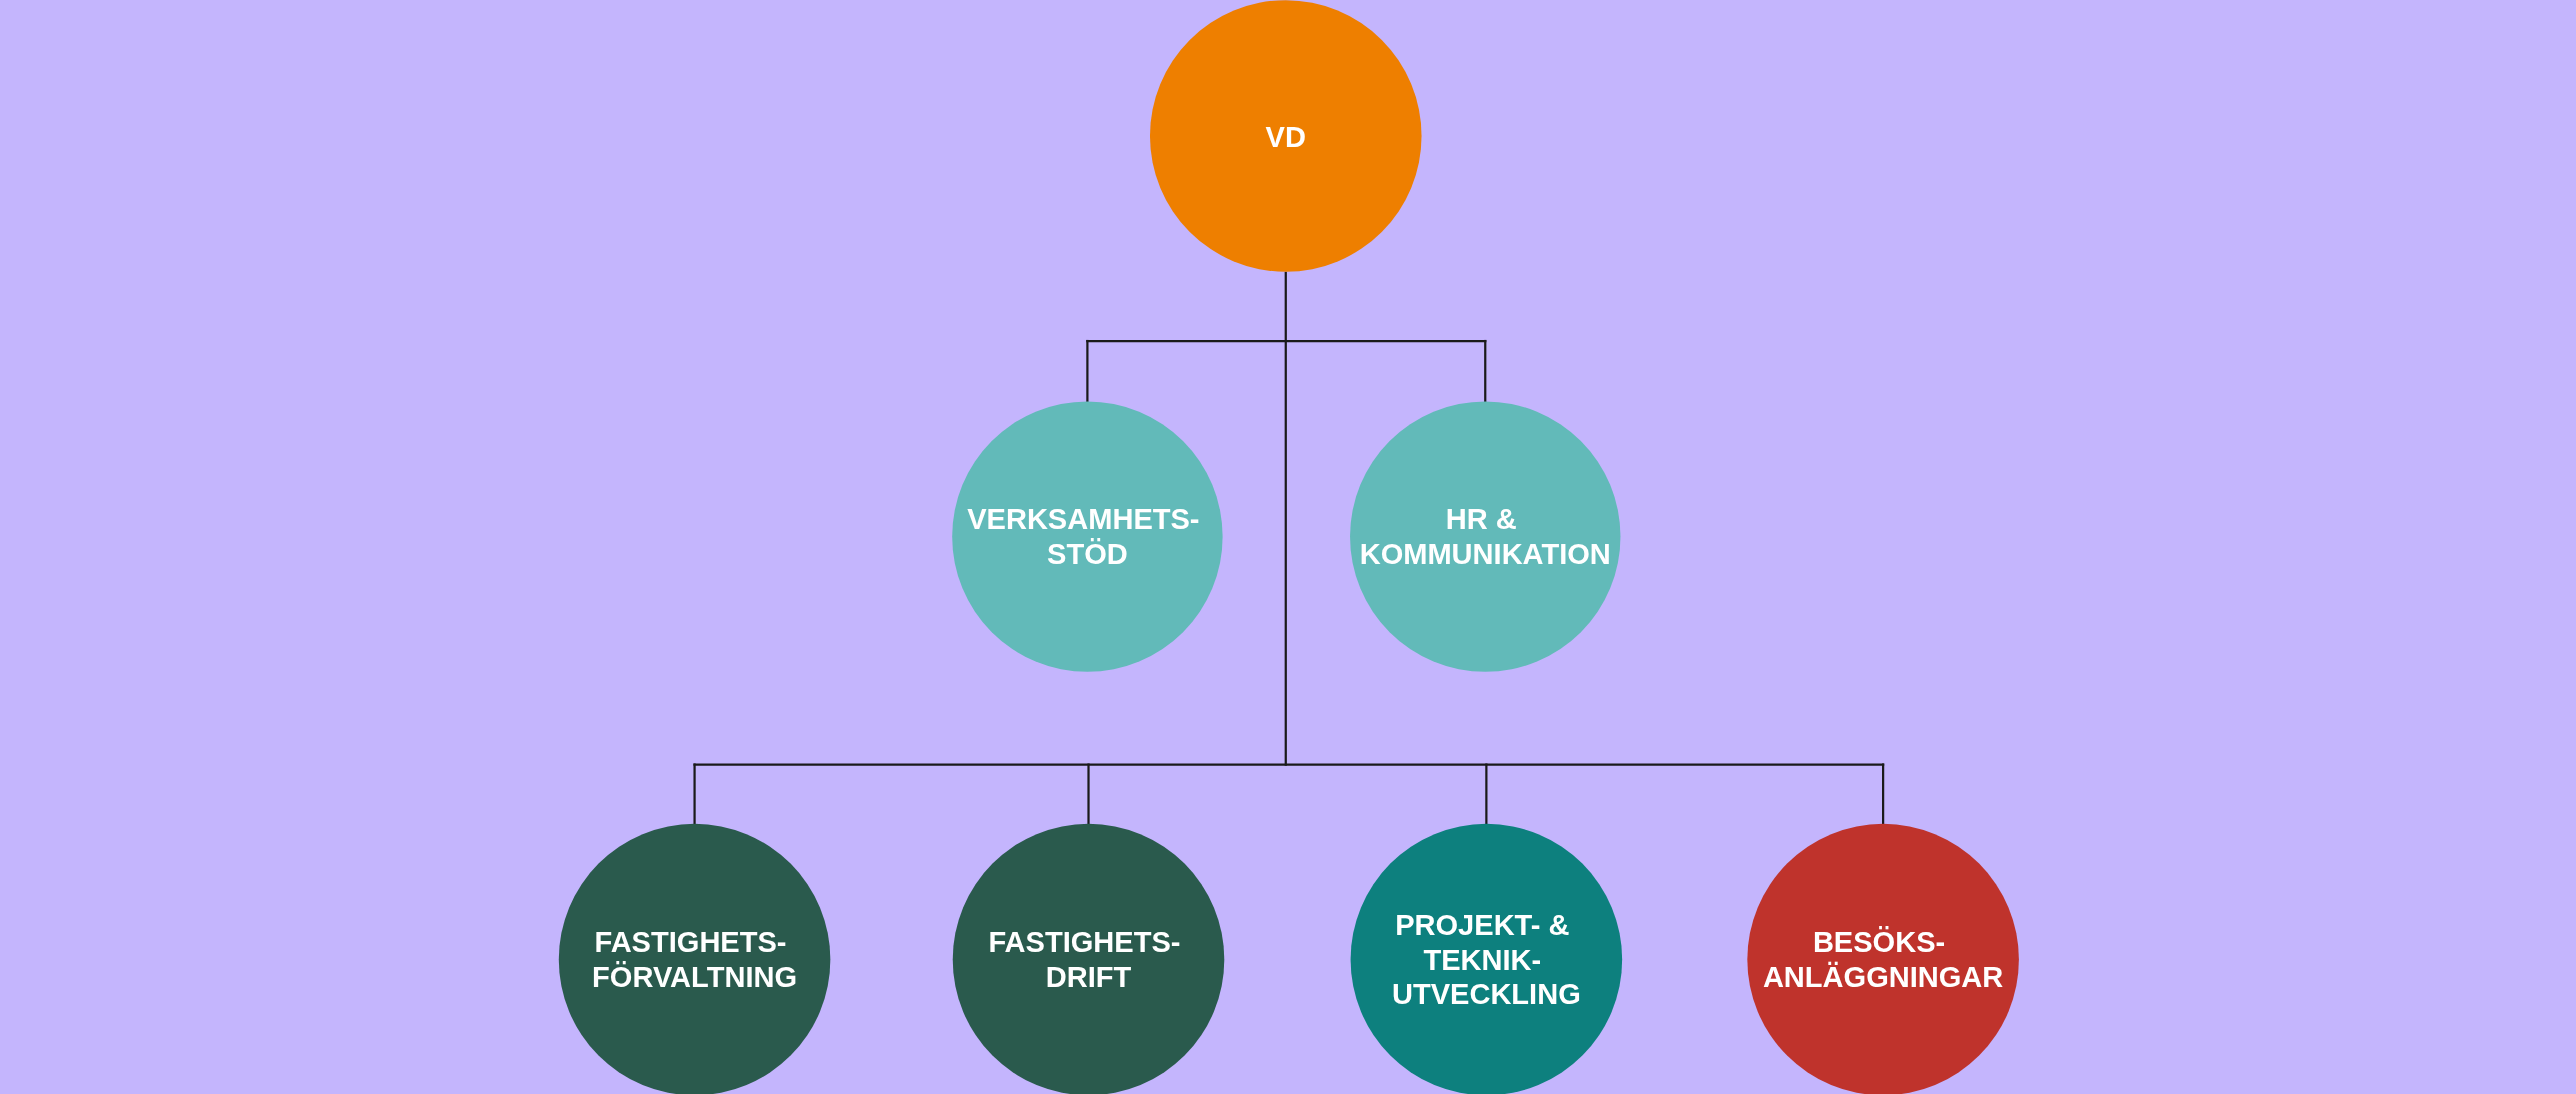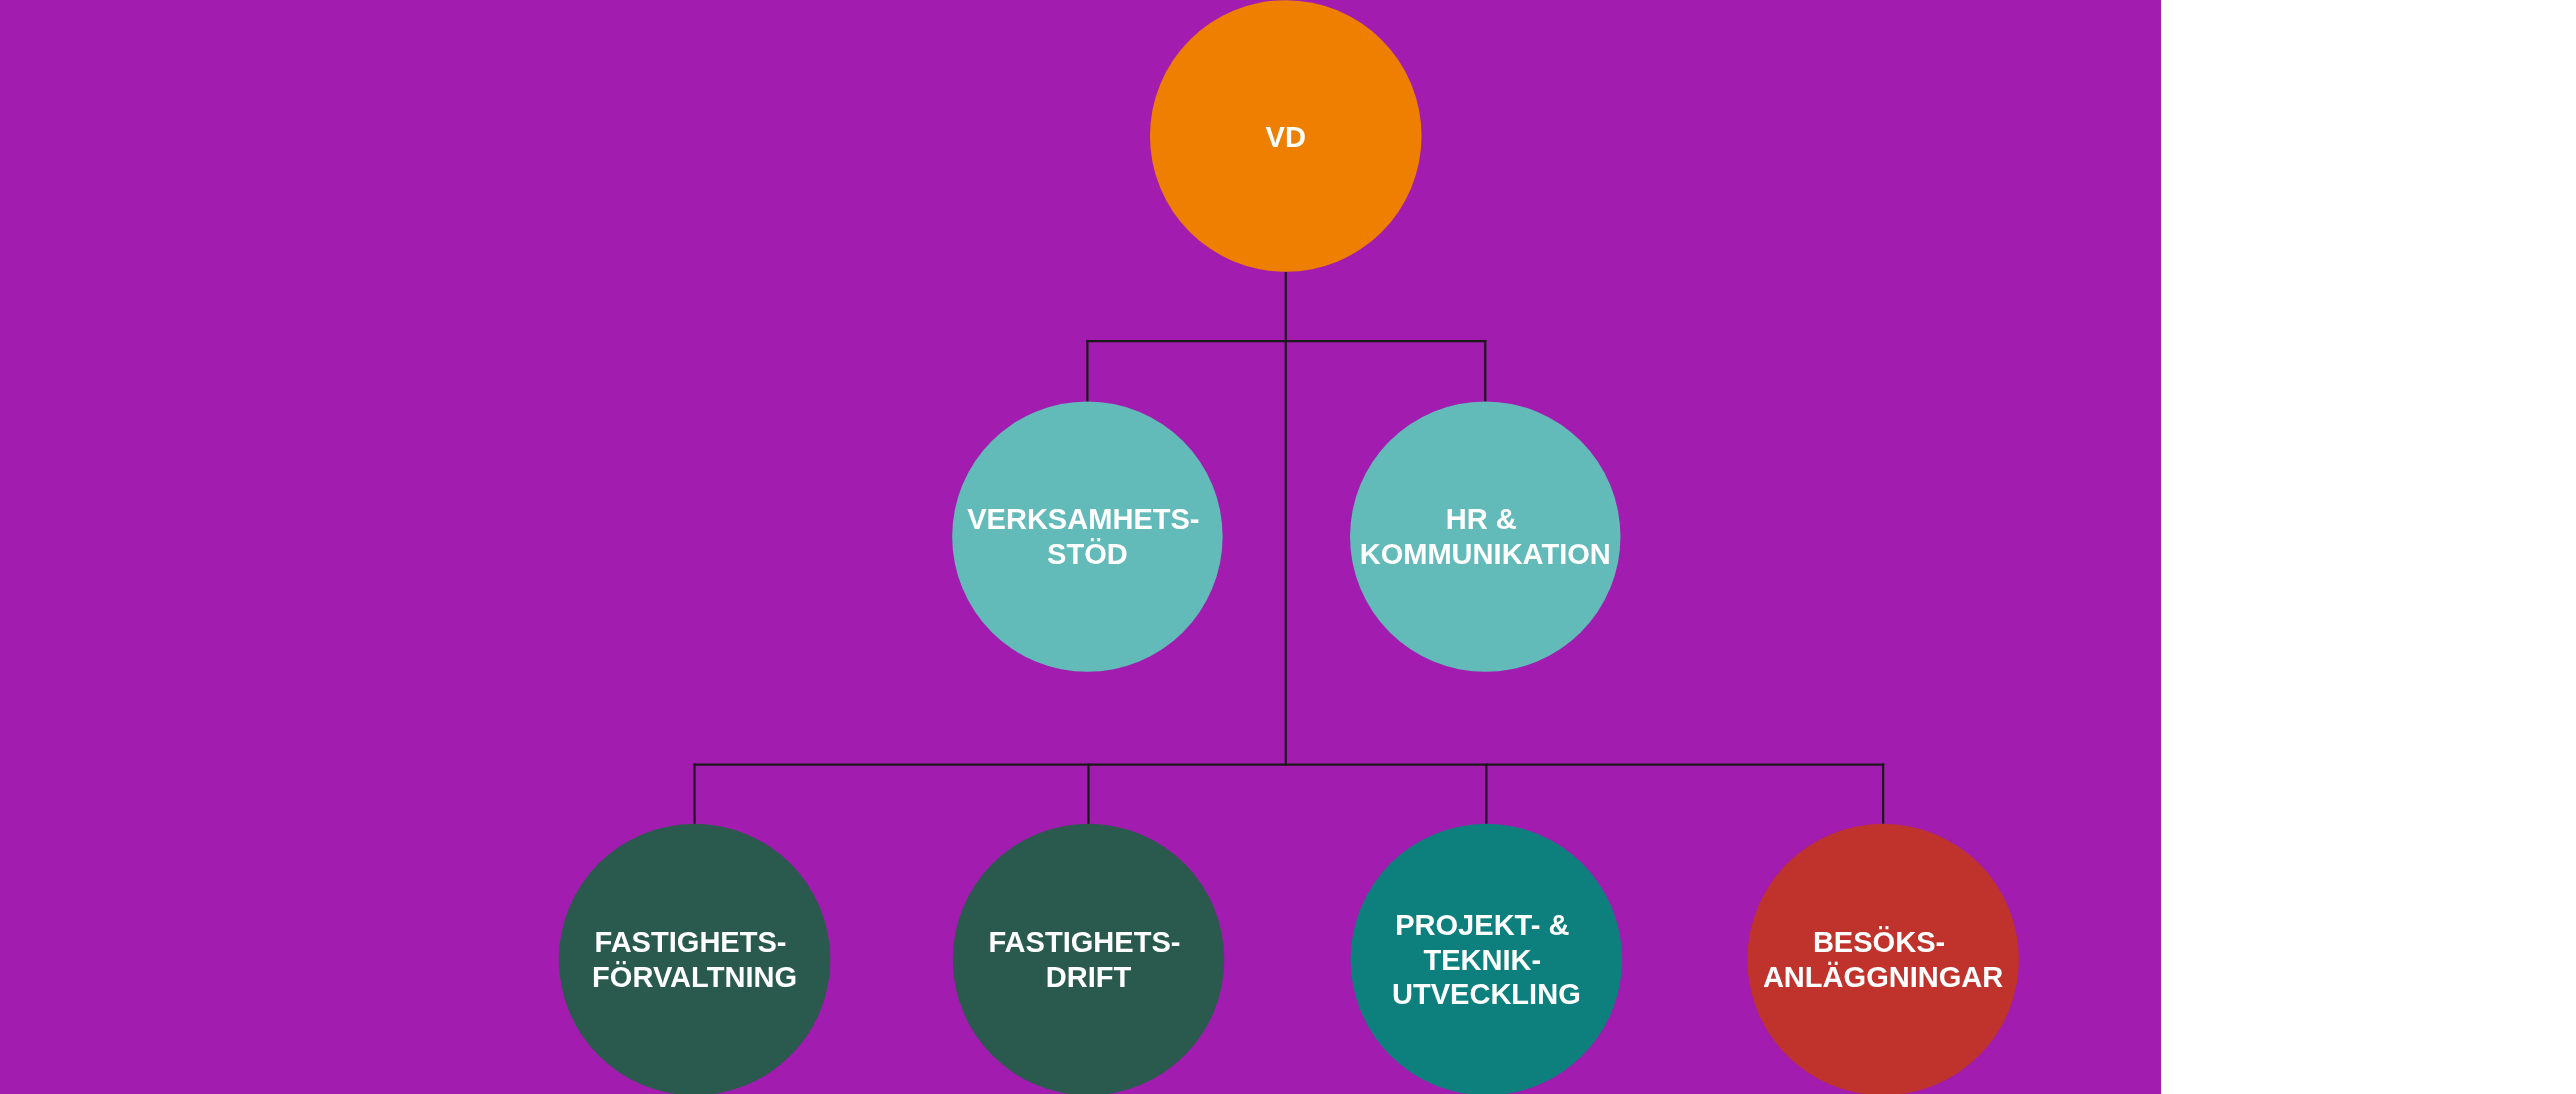--- a/index.html
+++ b/index.html
@@ -8,23 +8,23 @@
     background: #ffffff;
   }
   body {
     width: 2576px;
     height: 1095px;
     overflow: hidden;
     font-family: "Liberation Sans", sans-serif;
   }
   #org-chart {
     position: relative;
-    width: 2161px;
+    width: 2576px;
     height: 1095px;
-    background: #a21caf;
+    background: #c4b5fd;
   }
   #org-chart svg {
     display: block;
     width: 2576px;
     height: 1095px;
   }
   .node-label {
     font-family: "Liberation Sans", sans-serif;
     font-weight: bold;
     fill: #ffffff;

